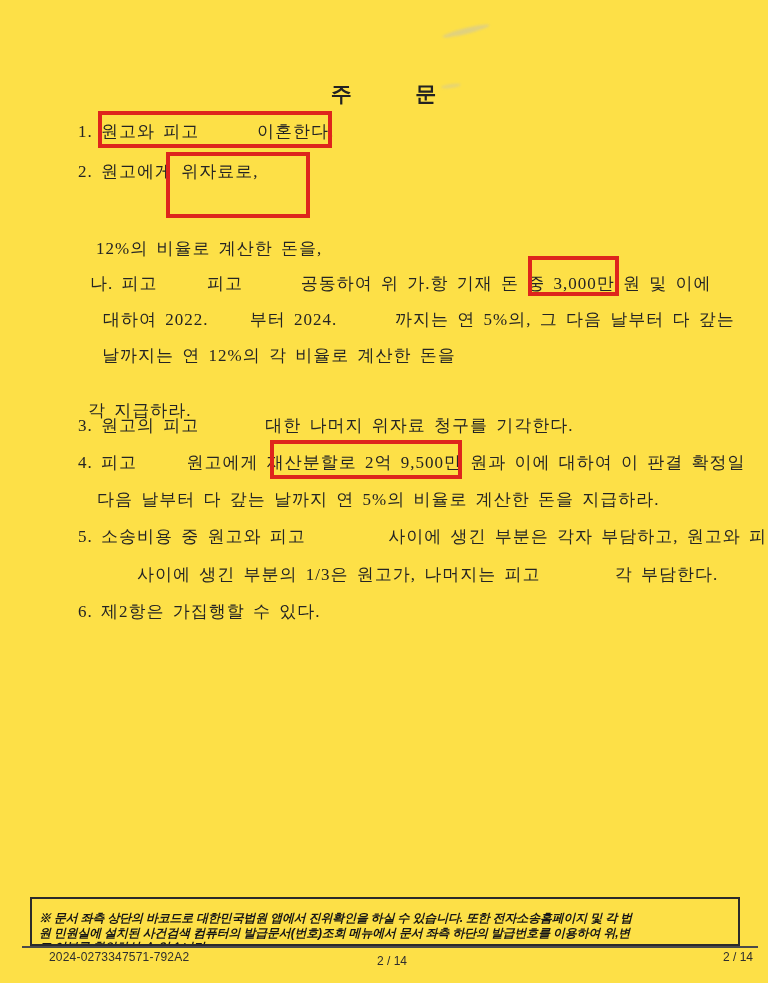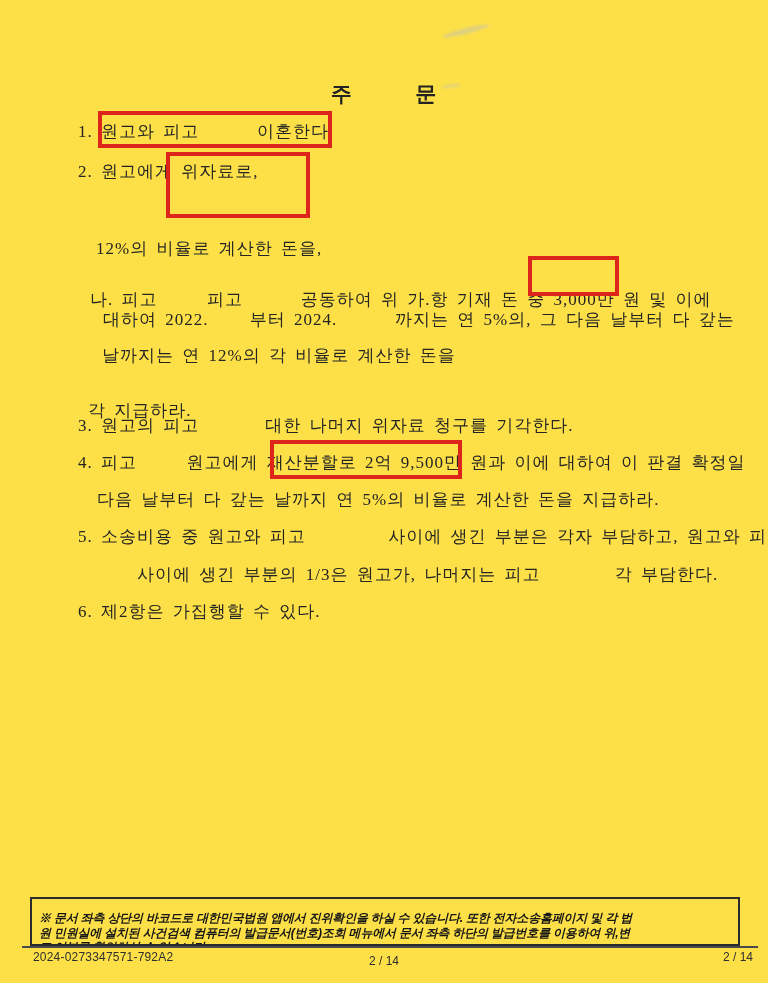--- a/index.html
+++ b/index.html
@@ -63,20 +63,21 @@
     width: 736px;
     height: 2px;
     background: #4a4a4a;
   }
   .footer-text {
     position: absolute;
     font-family: "Liberation Sans", sans-serif;
     font-size: 12px;
     color: #2e2e2e;
     white-space: pre;
+    margin-left: 16px;
   }
   .issue-number { left: 33px; top: 950px; letter-spacing: 0.2px; }
   .page-center  { left: 0; right: 0; top: 954px; text-align: center; }
   .page-right   { right: 15px; top: 950px; }
   .artifact {
     position: absolute;
     background: #bfbfbf;
     border-radius: 50%;
     filter: blur(1px);
   }
@@ -89,21 +90,21 @@
 <div id="page">
 
   <div class="artifact artifact-1"></div>
   <div class="artifact artifact-2"></div>
 
   <div class="title">주          문</div>
 
   <div class="line" style="left:78px;  top:120px;">1. 원고와 피고       이혼한다.</div>
   <div class="line" style="left:78px;  top:160px;">2. 원고에게 위자료로,</div>
   <div class="line" style="left:96px;  top:237px;">12%의 비율로 계산한 돈을,</div>
-  <div class="line" style="left:90px;  top:272px;margin-top:16px;">나. 피고      피고       공동하여 위 가.항 기재 돈 중 3,000만 원 및 이에</div>
+  <div class="line" style="left:90px;  top:272px;">나. 피고      피고       공동하여 위 가.항 기재 돈 중 3,000만 원 및 이에</div>
   <div class="line" style="left:103px; top:308px;">대하여 2022.     부터 2024.       까지는 연 5%의, 그 다음 날부터 다 갚는</div>
   <div class="line" style="left:102px; top:344px;text-align:right;">날까지는 연 12%의 각 비율로 계산한 돈을</div>
   <div class="line" style="left:88px;  top:399px;">각 지급하라.</div>
   <div class="line" style="left:78px;  top:414px;">3. 원고의 피고        대한 나머지 위자료 청구를 기각한다.</div>
   <div class="line" style="left:78px;  top:451px;">4. 피고      원고에게 재산분할로 2억 9,500만 원과 이에 대하여 이 판결 확정일</div>
   <div class="line" style="left:97px;  top:488px;">다음 날부터 다 갚는 날까지 연 5%의 비율로 계산한 돈을 지급하라.</div>
   <div class="line" style="left:78px;  top:525px;">5. 소송비용 중 원고와 피고          사이에 생긴 부분은 각자 부담하고, 원고와 피고</div>
   <div class="line" style="left:137px; top:563px;">사이에 생긴 부분의 1/3은 원고가, 나머지는 피고         각 부담한다.</div>
   <div class="line" style="left:78px;  top:600px;">6. 제2항은 가집행할 수 있다.</div>
 

